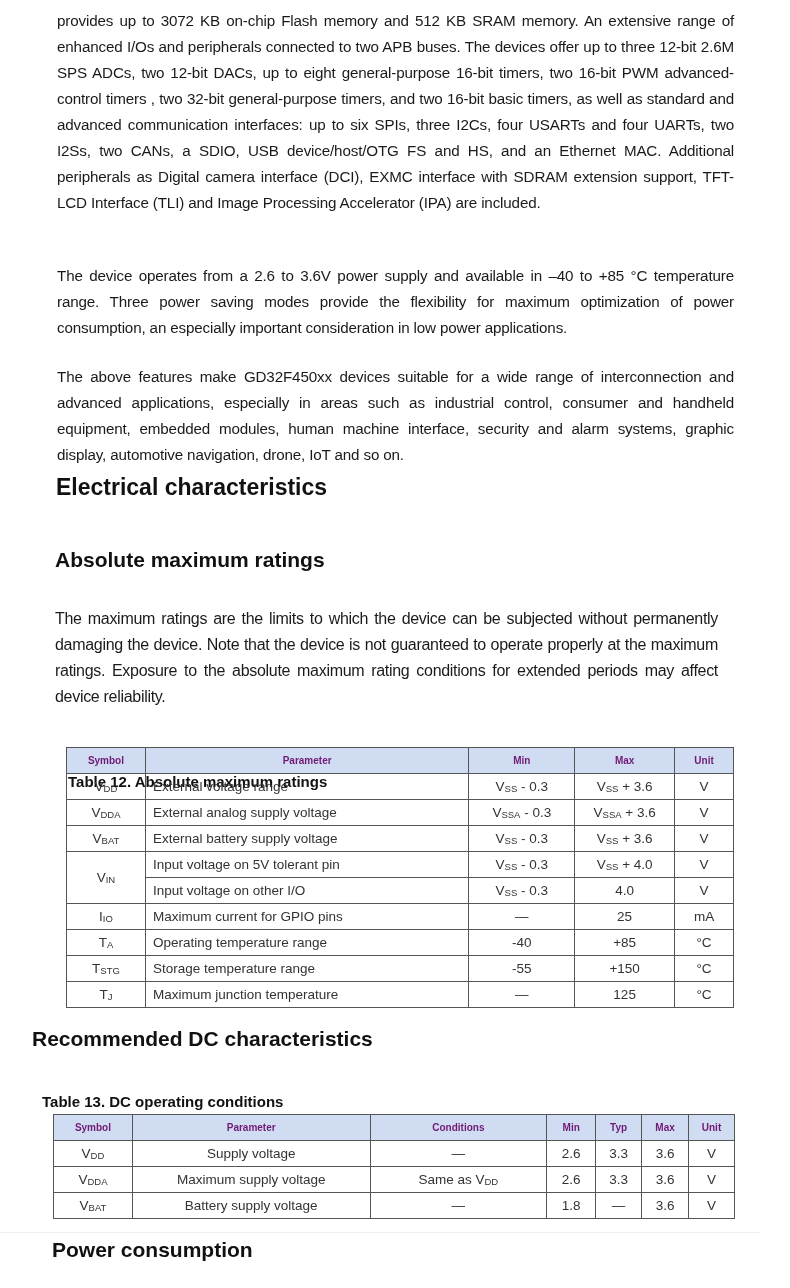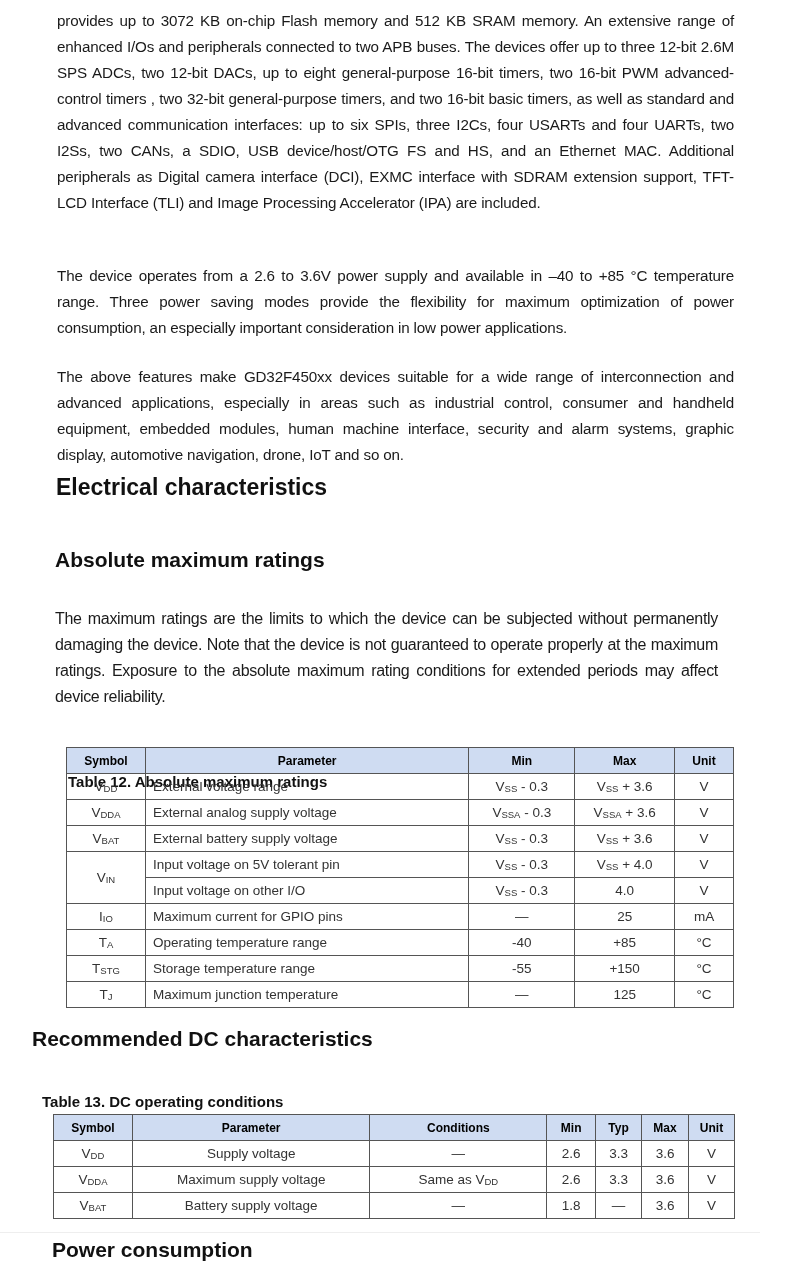--- a/index.html
+++ b/index.html
@@ -14,21 +14,21 @@
   h1.sec { position:absolute; margin:0; font-weight:bold; color:#111; }
   .h-elec { left:56px; top:474px; font-size:23px; }
   .h-abs  { left:55px; top:548px; font-size:21px; }
   .h-rec  { left:32px; top:1027px; font-size:21px; }
   .h-pow  { left:52px; top:1238px; font-size:21px; }
   .caption { position:absolute; font-weight:bold; font-size:15px; color:#111; }
   .cap12 { left:68px; top:725px;margin-top:48px; }
   .cap13 { left:42px; top:1093px; }
   table.spec { position:absolute; border-collapse:collapse; font-size:13.5px; color:#333; }
   table.spec th, table.spec td { border:1px solid #555; padding:0; height:25px; text-align:center; }
-  table.spec th { background:#cfdcf2; color:#000000; font-weight:bold; font-size:12px; }
+  table.spec th { background:#cfdcf2; color:#701a75; font-weight:bold; font-size:10px; }
   table.spec td.left { text-align:left; padding-left:7px; }
   .t12 { left:66px; top:747px; width:668px; }
   .t13 { left:53px; top:1114px; width:682px; }
   sub, .sub { font-size:9.5px; vertical-align:-1px; text-transform:uppercase; }
   .divider { position:absolute; left:0; top:1232px; width:760px; height:1px; background:#eeeeee; }
 </style>
 </head>
 <body>
 
 <div class="para p1">provides up to 3072 KB on-chip Flash memory and 512 KB SRAM memory. An extensive range of enhanced I/Os and peripherals connected to two APB buses. The devices offer up to three 12-bit 2.6M SPS ADCs, two 12-bit DACs, up to eight general-purpose 16-bit timers, two 16-bit PWM advanced-control timers , two 32-bit general-purpose timers, and two 16-bit basic timers, as well as standard and advanced communication interfaces: up to six SPIs, three I2Cs, four USARTs and four UARTs, two I2Ss, two CANs, a SDIO, USB device/host/OTG FS and HS, and an Ethernet MAC. Additional peripherals as Digital camera interface (DCI), EXMC interface with SDRAM extension support, TFT-LCD Interface (TLI) and Image Processing Accelerator (IPA) are included.</div>

